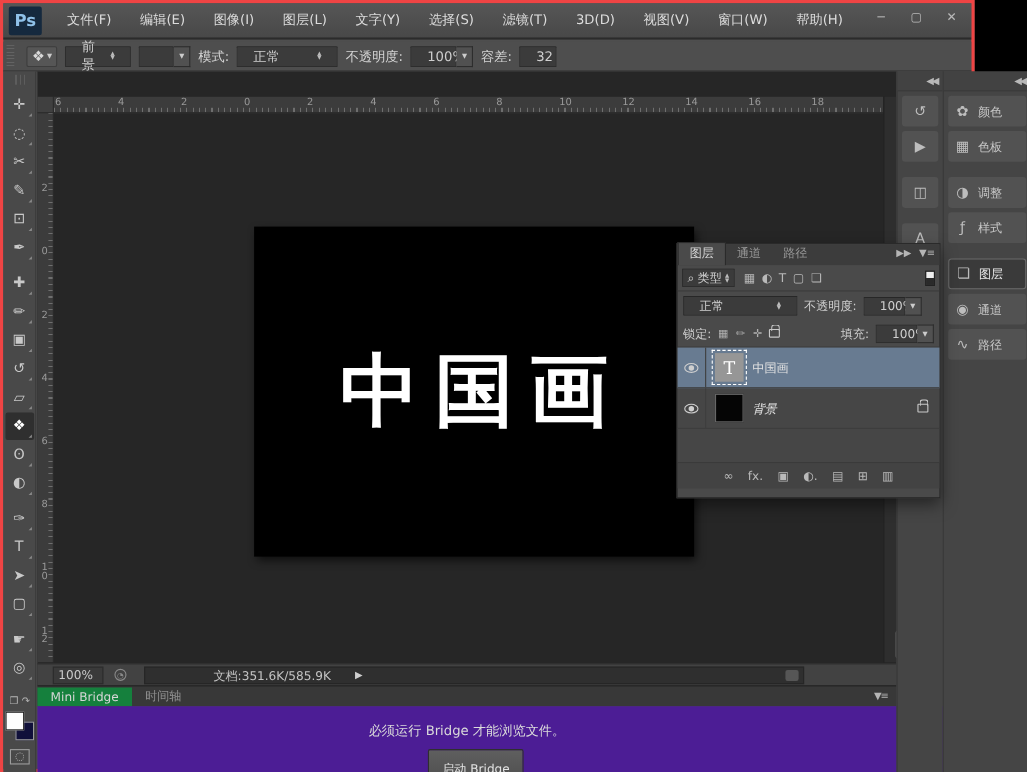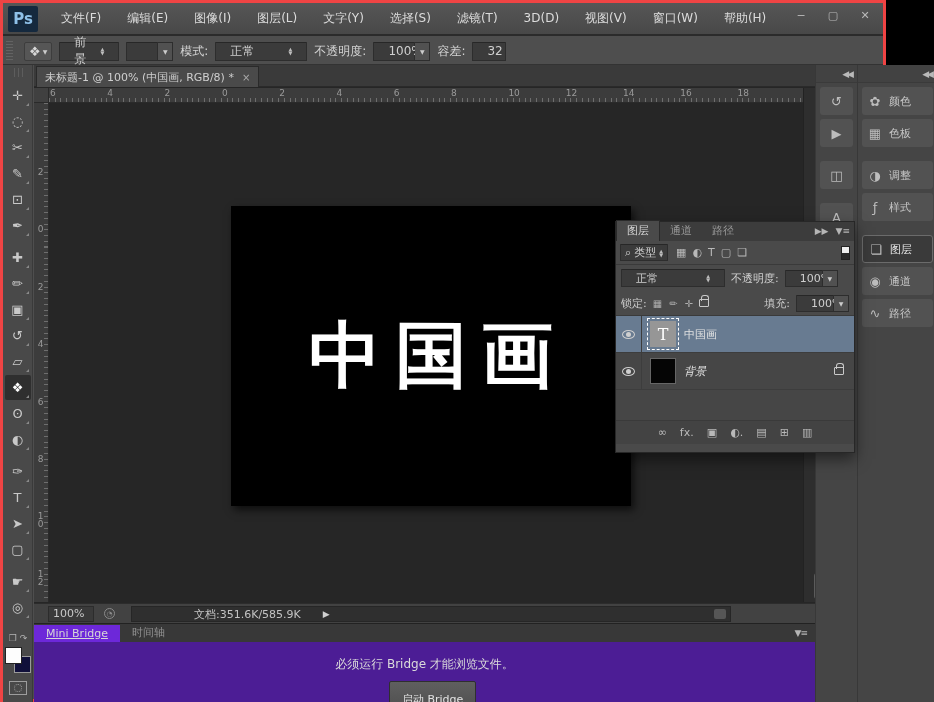--- a/index.html
+++ b/index.html
@@ -90,21 +90,21 @@
   .hscroll { position:absolute; left:97px; top:2px; width:600px; height:16px; background:#2f2f2f; border:1px solid #262626;
     display:flex; align-items:center;gap:12px; }
   .doc-info { color:#c4c4c4; font-size:11px; margin-left:62px; }
   .flyout-arrow { color:#cfcfcf; font-size:9px; margin-left:10px; }
   .hthumb { position:absolute; right:4px; top:2px; width:12px; height:10px; background:#565656; border-radius:2px; }
 
   
   .mb-tabbar { position:absolute; left:31px; top:620px; width:781px; height:19px; background:#383838; border-top:1px solid #222;
     display:flex; align-items:flex-end; }
   .mb-tab { padding:2px 12px; font-size:11px; color:#8f8f8f; }
-  .mb-tab.active { color:#d6d6d6; background:#6d28d9;text-decoration:underline; }
+  .mb-tab.active { color:#d6d6d6; background:#15803d; }
   .mb-menu { position:absolute; right:8px; top:4px; color:#b5b5b5; font-size:9px; letter-spacing:-1px; }
   .mb-content { position:absolute; left:31px; top:639px; width:903px; height:63px; background:#4c1d95; }
   .mb-msg { position:absolute; left:0; top:14px; width:781px; text-align:center; color:#dadada; font-size:12px; }
   .mb-btn { position:absolute; left:355px; top:39px; height:20px; padding:17px 12px; background:linear-gradient(#5f5f5f,#4c4c4c);
     border:1px solid #2f2f2f; border-radius:2px; color:#e2e2e2; font-size:11px; display:flex; align-items:center; }
 
   
   .dock-narrow { position:absolute; left:812px; top:62px; width:42px; height:640px; background:#454545; border-left:1px solid #383838; }
   .dock-wide { position:absolute; left:854px; top:62px; width:80px; height:640px; background:#454545; border-left:1px solid #383838; }
   .dock-head { height:18px; display:flex; align-items:center; justify-content:flex-end; padding-right:5px;
@@ -290,26 +290,20 @@
         <span class="swatch-fg"></span>
         <span class="swatch-bg"></span>
       </div>
       <div class="quickmask">
           <span class="dot-circle"></span>
         </div>
     </div>
   </div>
 
   <div class="docarea">
-    <div class="doc-tabbar">
-      <div class="doc-tab">
-        <span>未标题-1 @ 100% (中国画, RGB/8) *</span>
-        <span class="close">×</span>
-      </div>
-    </div>
     <div class="ruler-corner"></div>
     <div class="ruler-h">
 
     <span class="num" style="left: 1px;">6</span>
         <span class="num" style="left: 58.3px;">4</span>
         <span class="num" style="left: 115.6px;">2</span>
         <span class="num" style="left: 172.9px;">0</span>
         <span class="num" style="left: 230.2px;">2</span>
         <span class="num" style="left: 287.5px;">4</span>
         <span class="num" style="left: 344.8px;">6</span>

